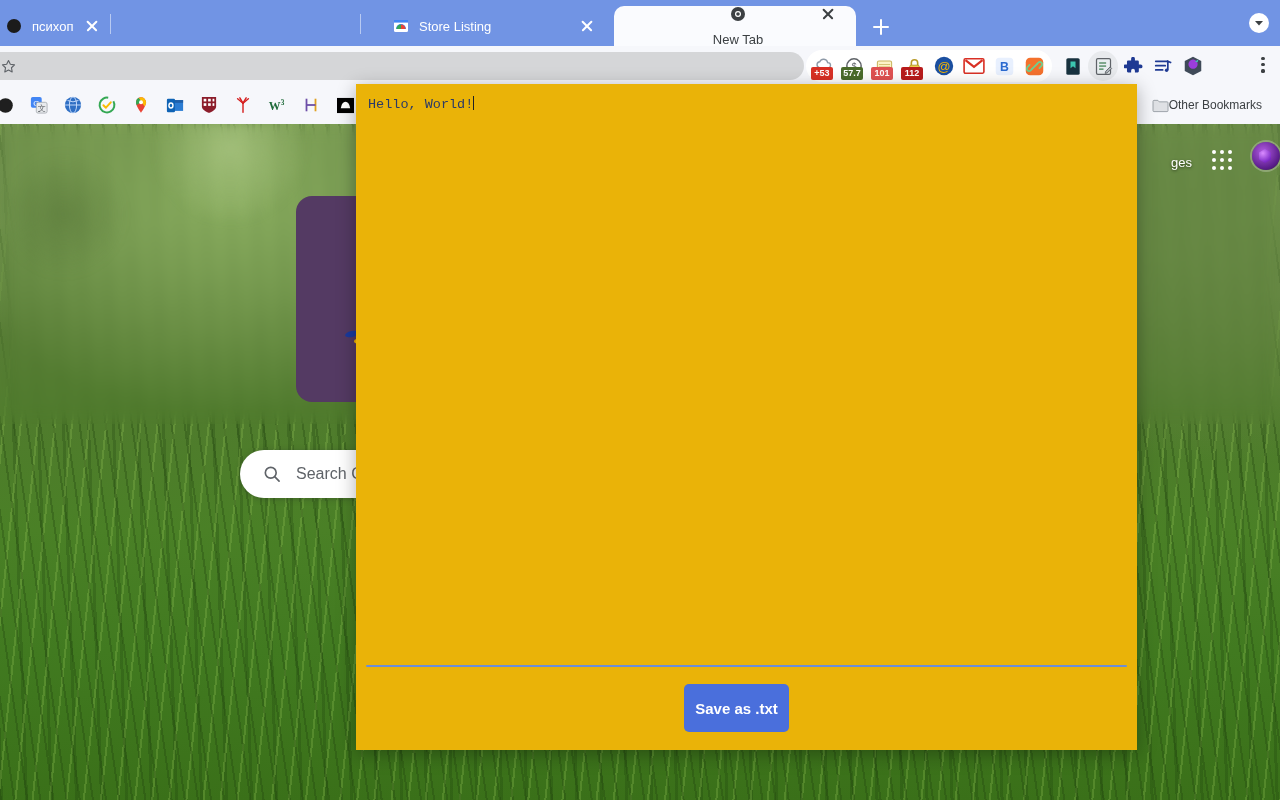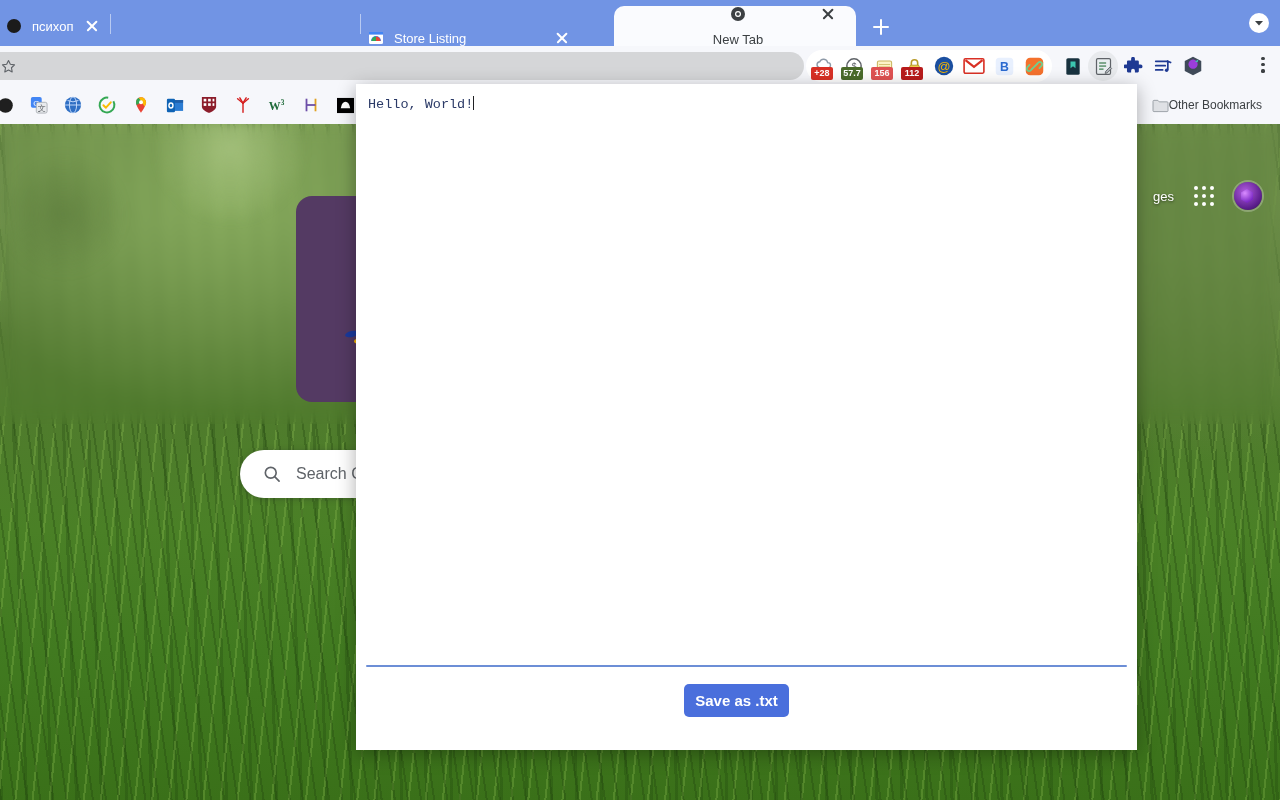--- a/index.html
+++ b/index.html
@@ -33,21 +33,21 @@
   #ntp-blur-top {
     position: absolute; left: 0; top: 0; width: 1280px; height: 300px;
     backdrop-filter: blur(6px);
     background:
       radial-gradient(circle 110px at 18% 8%, rgba(190,215,150,.55), rgba(190,215,150,0) 70%),
       radial-gradient(circle 90px at 5% 30%, rgba(80,110,50,.45), rgba(80,110,50,0) 70%);
     filter: blur(4px);
   }
 
   
-  .ntp-header { position: absolute; right: 18px; top: 18px; display: flex; align-items: center; gap: 20px; margin-top: 40px; }
+  .ntp-header { position: absolute; right: 0; top: 18px; display: flex; align-items: flex-end; gap: 20px; }
   .ntp-link { color: #fff; font-size: 13px; text-shadow: 0 1px 3px rgba(0,0,0,.6); }
   .apps-grid { display: grid; grid-template-columns: repeat(3, 4px); grid-gap: 4px; }
   .apps-grid i { width: 4px; height: 4px; border-radius: 50%; background: #fff; display: block; }
   .ntp-avatar {
     width: 28px; height: 28px; border-radius: 50%;
     background: radial-gradient(circle at 40% 35%, #b15ce0, #5d1f8e 65%, #2b0f47);
     box-shadow: 0 0 0 2px rgba(255,255,255,.25);
     position: relative; overflow: hidden;
   }
   .ntp-avatar::after {
@@ -158,40 +158,40 @@
   #other-bookmarks {
     position: absolute; right: 10px; top: 6px; display: flex; align-items: center; gap: 0;
     padding: 0 8px; height: 26px; cursor: pointer;
   }
   #other-bookmarks span { font-size: 12px; color: #3c4043; }
   #bm-sep { position: absolute; right: 160px; top: 10px; width: 1px; height: 18px; background: #dadce0; }
 
   
   #popup {
     position: absolute; left: 356px; top: 84px; width: 781px; height: 666px;
-    background: #ffffff; box-shadow: 0 4px 18px rgba(0,0,0,.32);
+    background: #eab308; box-shadow: 0 4px 18px rgba(0,0,0,.32);
     overflow: hidden;
   }
   #popup-editor {
     position: absolute; left: 0; top: 0; width: 781px; height: 576px;
     padding: 12px 12px 0 12px;
     font-family: "Liberation Mono", monospace;
     font-size: 13.5px; color: #2b3a67; line-height: 1.35;
     white-space: pre-wrap; outline: none; cursor: text;
   }
   #caret {
     display: inline-block; width: 1px; height: 14px; background: #202124;
     vertical-align: -2px; margin-left: 0px;
   }
   #popup-rule {
     position: absolute; left: 10px; top: 581px; width: 761px; height: 2px;
     background: #6c8ed6; border-radius: 1px;
   }
   #save-btn {
-    position: absolute; left: 328px; top: 600px; width: 105px; height: 33px;
+    position: absolute; left: 328px; top: 600px; width: 105px; height: 48px;
     background: #4a6fdc; color: #fff; border: none; border-radius: 5px;
     font-family: "Liberation Sans", sans-serif; font-size: 15px; font-weight: bold;
     cursor: pointer;
   }
 </style>
 </head>
 <body>
 
 <div id="ntp">
   <div id="ntp-bg"></div>
@@ -250,21 +250,21 @@
     <svg class="favicon" viewBox="0 0 16 16">
       <circle cx="8" cy="8" r="7" fill="#1b1b1b"></circle>
     </svg>
     <span class="tab-title">психопат (20</span>
     <span class="tab-close"></span>
   </div>
   <div class="tab-sep" style="left:110px;"></div>
 
   <div class="tab-sep" style="left:360px;"></div>
 
-  <div class="tab inactive" style="left:352px; width:238px;align-items:flex-end;">
+  <div class="tab inactive" style="left:377px; width:238px;">
     <svg class="favicon" viewBox="0 0 16 16">
       <rect x="1" y="2" width="14" height="12" rx="1.5" fill="#fff"></rect>
       <path d="M3 11 a5 5 0 0 1 10 0z" fill="#4285f4"></path>
       <path d="M3.5 11 a4.5 4.5 0 0 1 4.5-4.5 v4.5z" fill="#34a853"></path>
       <path d="M8 6.5 a4.5 4.5 0 0 1 4.5 4.5 h-4.5z" fill="#ea4335"></path>
       <rect x="1" y="2" width="14" height="2.6" fill="#4285f4"></rect>
     </svg>
     <span class="tab-title">Store Listing</span>
     <span class="tab-close" style="position:absolute;right:20px;"></span>
   </div>
@@ -296,38 +296,38 @@
     </svg>
   </div>
 
   <div class="ext-icons">
     <div class="ext-pill">
 
       <div class="ext">
         <svg width="22" height="20" viewBox="0 0 24 24">
           <path d="M6.5 14 a3.6 3.6 0 0 1 .4-7.1 A5 5 0 0 1 16.4 8 a3.2 3.2 0 0 1 .4 6.4z" fill="none" stroke="#8e9aa8" stroke-width="1.7"></path>
         </svg>
-        <span class="badge" style="background:#d93025">+28</span>
+        <span class="badge" style="background:#d93025">+53</span>
       </div>
 
       <div class="ext">
         <svg width="20" height="20" viewBox="0 0 24 24">
           <circle cx="12" cy="12" r="8.6" fill="none" stroke="#5f6368" stroke-width="1.8"></circle>
           <text x="12" y="16" font-size="11" text-anchor="middle" fill="#5f6368" font-family="Liberation Sans, sans-serif">$</text>
         </svg>
         <span class="badge" style="background:#4a6b2a">57.7</span>
       </div>
 
       <div class="ext">
         <svg width="21" height="19" viewBox="0 0 24 24">
           <rect x="3" y="5" width="18" height="14" rx="2" fill="#fdf3c8" stroke="#c9b45c" stroke-width="1.3"></rect>
           <line x1="5" y1="9.5" x2="19" y2="9.5" stroke="#c9b45c" stroke-width="1"></line>
           <line x1="5" y1="12.5" x2="19" y2="12.5" stroke="#c9b45c" stroke-width="1"></line>
         </svg>
-        <span class="badge" style="background:#e05252">156</span>
+        <span class="badge" style="background:#e05252">101</span>
       </div>
 
       <div class="ext">
         <svg width="19" height="20" viewBox="0 0 24 24">
           <path d="M8 11 V8 a4 4 0 0 1 8 0 v3" fill="none" stroke="#b89b2a" stroke-width="2"></path>
           <rect x="6" y="11" width="12" height="9" rx="1.6" fill="#f0d24a" stroke="#b89b2a" stroke-width="1.2"></rect>
         </svg>
         <span class="badge" style="background:#b91c1c">112</span>
       </div>
 

